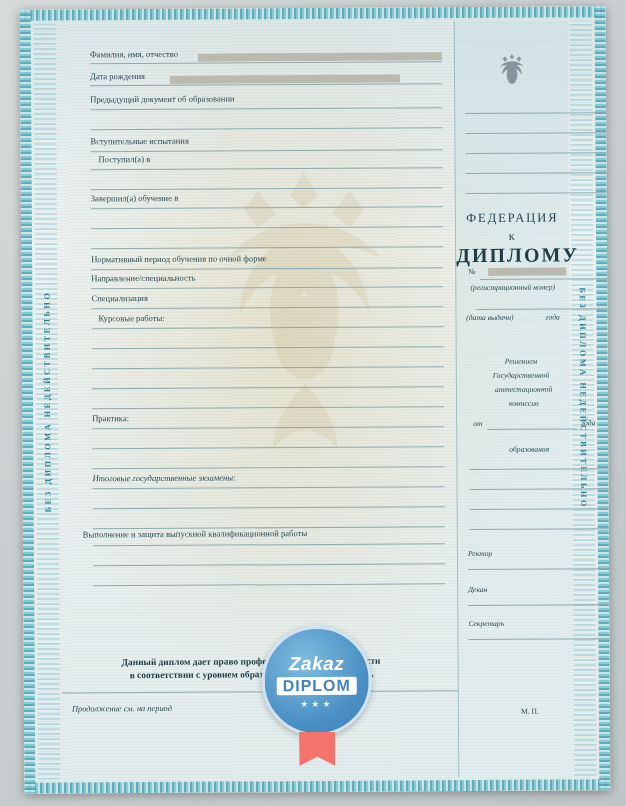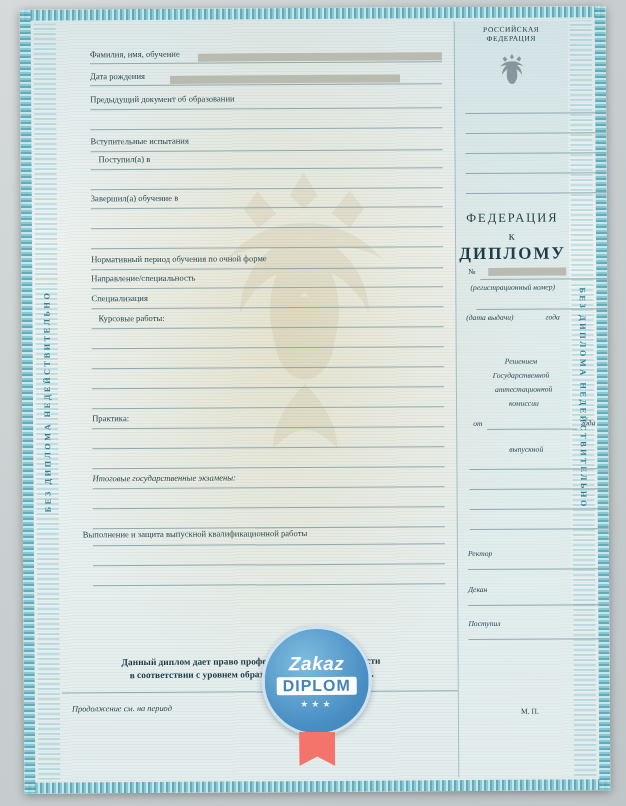--- a/index.html
+++ b/index.html
@@ -107,21 +107,21 @@
   }
   .eagle{
     position:absolute;top:30px;left:50%;transform:translateX(-50%);
     width:40px;height:40px;opacity:.75;
   }
   .rc-title{
     position:absolute;top:190px;left:0;right:0;text-align:center;color:#1f3d46;
   }
   .rc-title .l1{font-size:12.5px;letter-spacing:2px;}
   .rc-title .l2{font-size:12px;letter-spacing:1.6px;margin-top:3px;}
-  .rc-title .l2 b{font-size:17px;letter-spacing:2px;}
+  .rc-title .l2 b{font-size:20px;letter-spacing:2px;}
 
   .rc-line{position:absolute;border-bottom:1px solid #8fa9ae;height:0;}
   .rc-txt{position:absolute;font-size:7.6px;color:#2b4a52;font-style:italic;white-space:nowrap;}
   .rc-txt.c{left:0;right:0;text-align:center;}
 
   
   .wm{
     position:absolute;left:168px;top:150px;width:230px;height:300px;
     opacity:.16;pointer-events:none;
   }
@@ -193,21 +193,21 @@
         <path d="M50 28 c-14 0 -26 6 -34 16 c6 -4 14 -6 20 -5 c-8 6 -14 16 -14 28 c4 -8 10 -14 16 -17 c-4 10 -4 22 0 32 c2 -10 6 -18 12 -24 c6 6 10 14 12 24 c4 -10 4 -22 0 -32 c6 3 12 9 16 17 c0 -12 -6 -22 -14 -28 c6 -1 14 1 20 5 c-8 -10 -20 -16 -34 -16z"></path>
         <ellipse cx="50" cy="78" rx="13" ry="18"></ellipse>
         <path d="M50 98 c-8 8 -14 18 -14 28 c6 -6 10 -8 14 -8 c4 0 8 2 14 8 c0 -10 -6 -20 -14 -28z"></path>
       </g>
     </svg>
 
     <div class="page">
 
       <div class="left-col">
 
-        <div class="lbl" style="left:32px;top:26px;">Фамилия, имя, обучение</div>
+        <div class="lbl" style="left:32px;top:26px;">Фамилия, имя, отчество</div>
         <div class="rule" style="left:32px;top:40px;width:352px;"></div>
         <div class="gray-bar" style="left:140px;top:31px;width:244px;"></div>
 
         <div class="lbl" style="left:32px;top:48px;">Дата рождения</div>
         <div class="rule" style="left:32px;top:62px;width:352px;"></div>
         <div class="gray-bar" style="left:112px;top:53px;width:230px;"></div>
 
         <div class="lbl" style="left:32px;top:71px;">Предыдущий документ об образовании</div>
         <div class="rule" style="left:32px;top:86px;width:352px;"></div>
         <div class="rule" style="left:32px;top:106px;width:352px;"></div>
@@ -258,24 +258,20 @@
         <div class="notice">
           <div>Данный диплом дает право профессиональной деятельности</div>
           <div style="padding-left:8px">в соответствии с уровнем образования и квалификацией.</div>
         </div>
 
         <div class="bottom-sep"></div>
         <div class="cont">Продолжение см. на период</div>
       </div>
 
       <div class="right-col">
-        <div class="rf-head">
-          <div>РОССИЙСКАЯ</div>
-          <div>ФЕДЕРАЦИЯ</div>
-        </div>
 
         <svg class="eagle" viewBox="0 0 100 100">
           <g fill="#6d7b86">
             <path d="M50 8 l5 8 -5 5 -5-5z"></path>
             <path d="M32 14 l7 8 -7 5 -5-7z"></path>
             <path d="M68 14 l-7 8 7 5 5-7z"></path>
             <path d="M50 26 c-12 0 -23 5 -30 14 c5 -3 12 -5 17 -4 c-7 5 -12 14 -12 25 c3 -7 9 -12 14 -15 c-3 9 -3 19 0 28 c2 -9 5 -16 11 -21 c6 5 9 12 11 21 c3 -9 3 -19 0 -28 c5 3 11 8 14 15 c0 -11 -5 -20 -12 -25 c5 -1 12 1 17 4 c-7 -9 -18 -14 -30 -14z"></path>
             <ellipse cx="50" cy="68" rx="11" ry="15"></ellipse>
           </g>
         </svg>
@@ -307,33 +303,33 @@
 
         <div class="rc-txt" style="left:48px;top:336px;">Решением</div>
         <div class="rc-txt" style="left:36px;top:350px;">Государственной</div>
         <div class="rc-txt" style="left:38px;top:364px;">аттестационной</div>
         <div class="rc-txt" style="left:52px;top:378px;">комиссии</div>
 
         <div class="rc-txt" style="left:16px;top:398px;">от</div>
         <div class="rc-line" style="left:30px;top:408px;width:90px;"></div>
         <div class="rc-txt" style="left:124px;top:398px;">года</div>
 
-        <div class="rc-txt" style="left:52px;top:424px;">выпускной</div>
+        <div class="rc-txt" style="left:52px;top:424px;">образования</div>
         <div class="rc-line" style="left:12px;top:448px;width:146px;"></div>
         <div class="rc-line" style="left:12px;top:468px;width:146px;"></div>
         <div class="rc-line" style="left:12px;top:488px;width:146px;"></div>
         <div class="rc-line" style="left:12px;top:508px;width:146px;"></div>
 
         <div class="rc-txt" style="left:10px;top:528px;">Ректор</div>
         <div class="rc-line" style="left:10px;top:548px;width:148px;"></div>
 
         <div class="rc-txt" style="left:10px;top:564px;">Декан</div>
         <div class="rc-line" style="left:10px;top:584px;width:148px;"></div>
 
-        <div class="rc-txt" style="left:10px;top:598px;">Поступил</div>
+        <div class="rc-txt" style="left:10px;top:598px;">Секретарь</div>
         <div class="rc-line" style="left:10px;top:618px;width:148px;"></div>
 
         <div class="rc-txt" style="left:62px;top:686px;font-style:normal;">М. П.</div>
       </div>
     </div>
 
     <div id="stamp">
       <div class="badge">
         <div class="zakaz">Zakaz</div>
         <div class="dip">DIPLOM</div>

